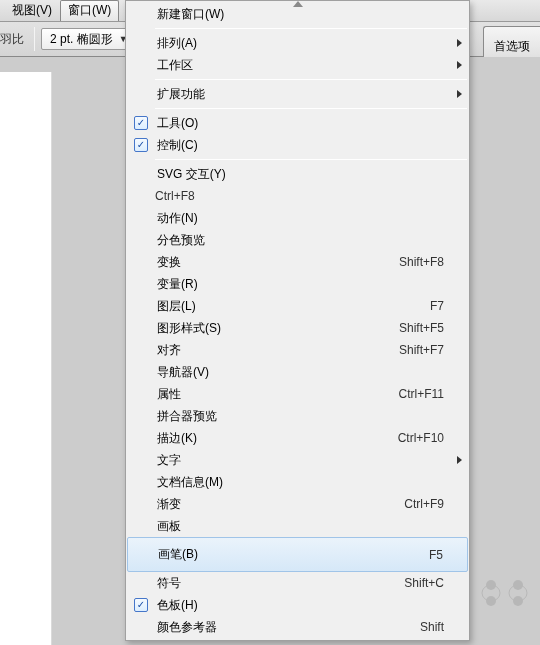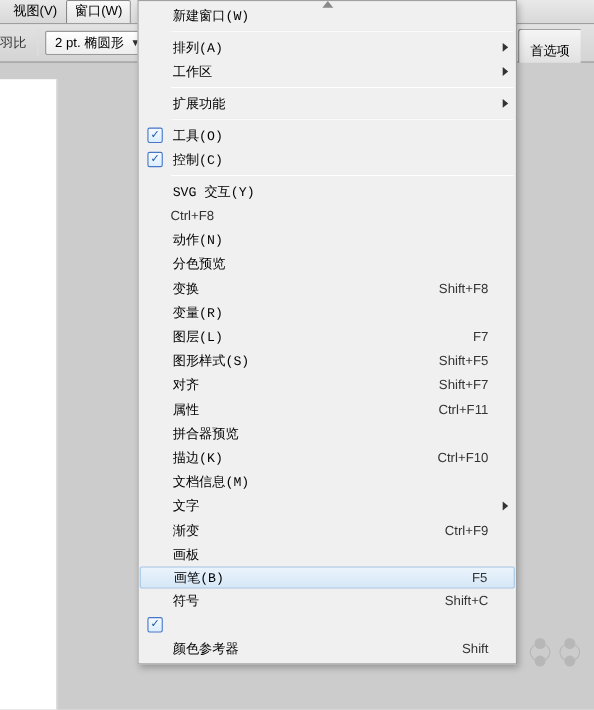--- a/index.html
+++ b/index.html
@@ -60,21 +60,21 @@
       padding: 0 4px 0 8px;
       font-size: 12px;
     }
     .tool-dropdown .caret {
       margin-left: 6px;
       font-size: 9px;
       color: #333;
     }
     .pref-btn {
       position: absolute;
-      right: 12px;
+      right: 0;
       top: 4px;
       background: linear-gradient(#f5f5f5, #dcdcdc);
       border: 1px solid #8a8a8a;
       border-right: none;
       height: 40px;
       display: inline-flex;
       align-items: center;
       padding: 0 10px;
       border-top-left-radius: 3px;
       border-bottom-left-radius: 3px;
@@ -119,21 +119,21 @@
       align-items: center;
       height: 22px;
       padding: 0 20px 0 0;
       cursor: default;
       position: relative;
     }
     .menu-item.highlighted {
       background: linear-gradient(#eaf3fb, #d6e8f8);
       border: 1px solid #a0c4e8;
       border-radius: 2px;
-      height: 20px;
+      height: 35px;
     }
     .menu-check-col {
       width: 28px;
       display: flex;
       justify-content: center;
       align-items: center;
     }
     .check-badge {
       width: 14px;
       height: 14px;
@@ -144,21 +144,20 @@
       align-items: center;
       justify-content: center;
       color: #1a4ea6;
       font-size: 10px;
       line-height: 1;
     }
     .menu-label {
       flex: 1;
       text-align: left;
       padding-left: 2px;
-      font-family: Liberation Mono, monospace;
     }
     .menu-shortcut {
       color: #333;
       font-size: 12px;
       padding-right: 4px;
     }
     .submenu-arrow {
       position: absolute;
       right: 6px;
       width: 0; height: 0;
@@ -282,40 +281,44 @@
       <div class="menu-label">图形样式(S)</div>
       <div class="menu-shortcut">Shift+F5</div>
     </div>
     <div class="menu-item">
       <div class="menu-check-col"></div>
       <div class="menu-label">对齐</div>
       <div class="menu-shortcut">Shift+F7</div>
     </div>
     <div class="menu-item">
       <div class="menu-check-col"></div>
+      <div class="menu-label">导航器(V)</div>
+    </div>
+    <div class="menu-item">
+      <div class="menu-check-col"></div>
       <div class="menu-label">属性</div>
       <div class="menu-shortcut">Ctrl+F11</div>
     </div>
     <div class="menu-item">
       <div class="menu-check-col"></div>
       <div class="menu-label">拼合器预览</div>
     </div>
     <div class="menu-item">
       <div class="menu-check-col"></div>
       <div class="menu-label">描边(K)</div>
       <div class="menu-shortcut">Ctrl+F10</div>
     </div>
     <div class="menu-item">
       <div class="menu-check-col"></div>
-      <div class="menu-label">文档信息(M)</div>
-    </div>
-    <div class="menu-item">
-      <div class="menu-check-col"></div>
       <div class="menu-label">文字</div>
       <div class="submenu-arrow"></div>
+    </div>
+    <div class="menu-item">
+      <div class="menu-check-col"></div>
+      <div class="menu-label">文档信息(M)</div>
     </div>
     <div class="menu-item">
       <div class="menu-check-col"></div>
       <div class="menu-label">渐变</div>
       <div class="menu-shortcut">Ctrl+F9</div>
     </div>
     <div class="menu-item">
       <div class="menu-check-col"></div>
       <div class="menu-label">画板</div>
     </div>
@@ -326,20 +329,21 @@
     </div>
     <div class="menu-item">
       <div class="menu-check-col"></div>
       <div class="menu-label">符号</div>
       <div class="menu-shortcut">Shift+C</div>
     </div>
     <div class="menu-item">
       <div class="menu-check-col">
         <div class="check-badge">✓</div>
       </div>
+      <div class="menu-label">色板(H)</div>
     </div>
     <div class="menu-item">
       <div class="menu-check-col"></div>
       <div class="menu-label">颜色参考器</div>
       <div class="menu-shortcut">Shift</div>
     </div>
   </div>
 
 <div class="red-box" id="red-box" style="left: 145px; top: 552px; width: 90px; height: 32px;"></div>
 

